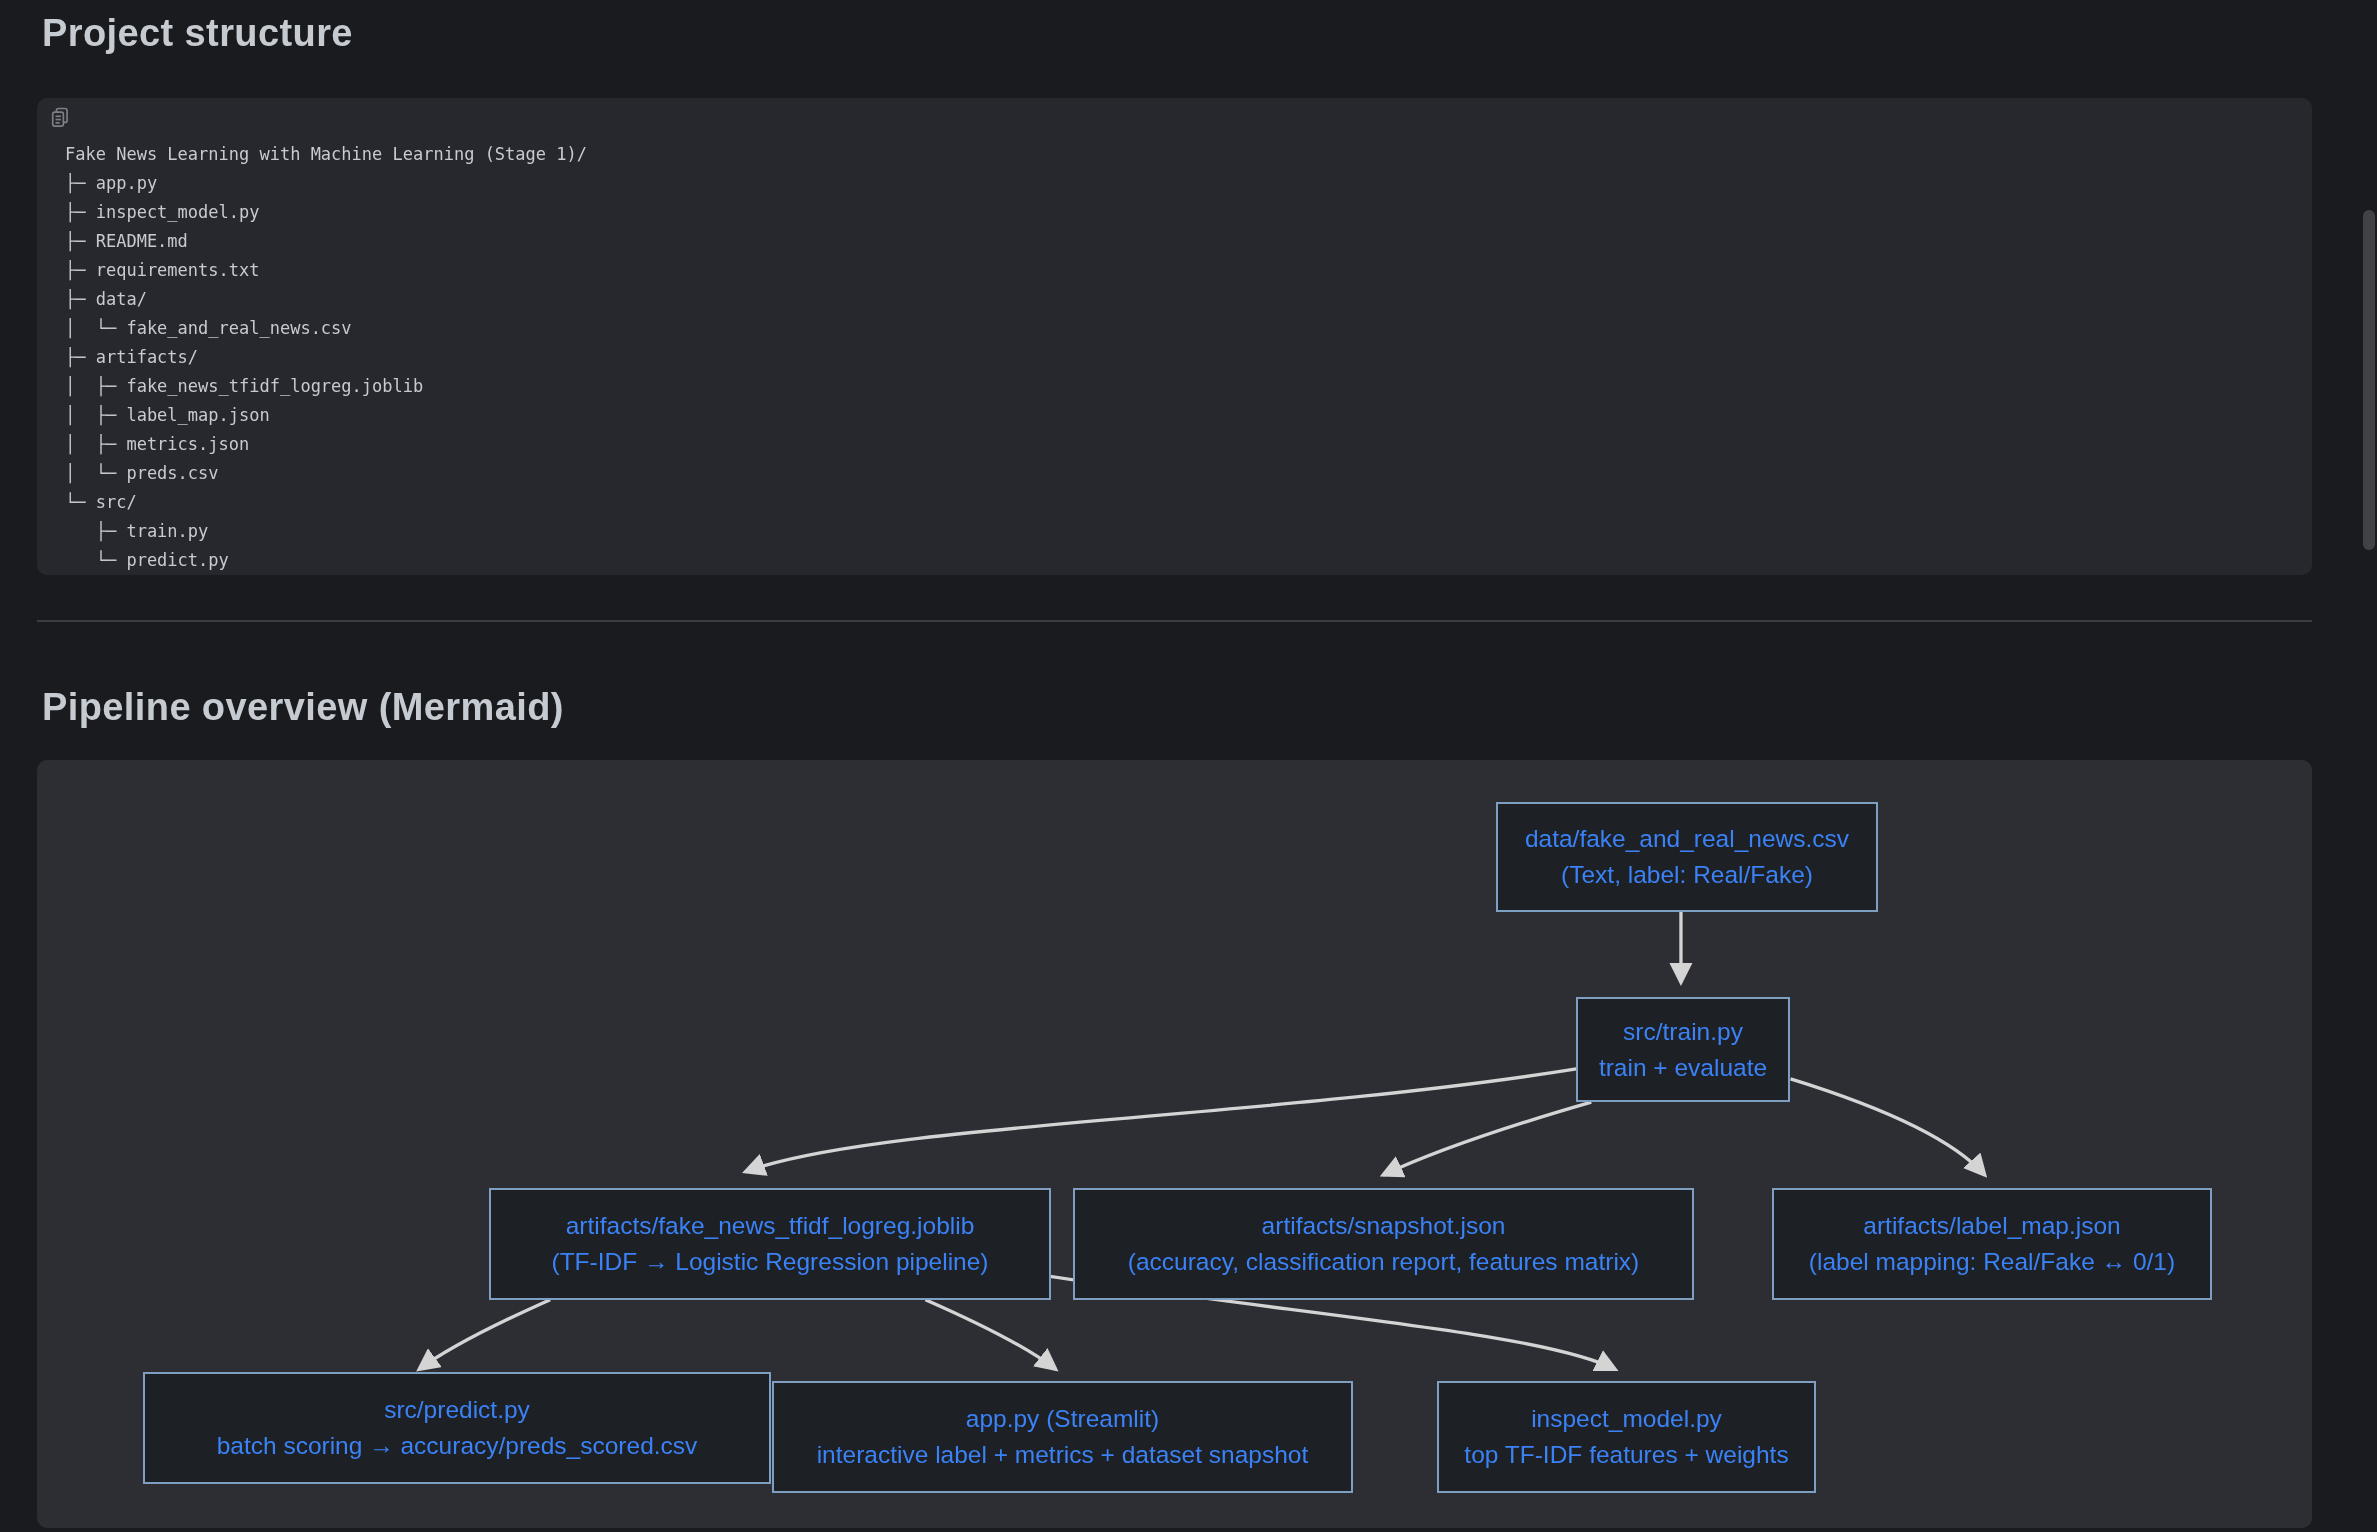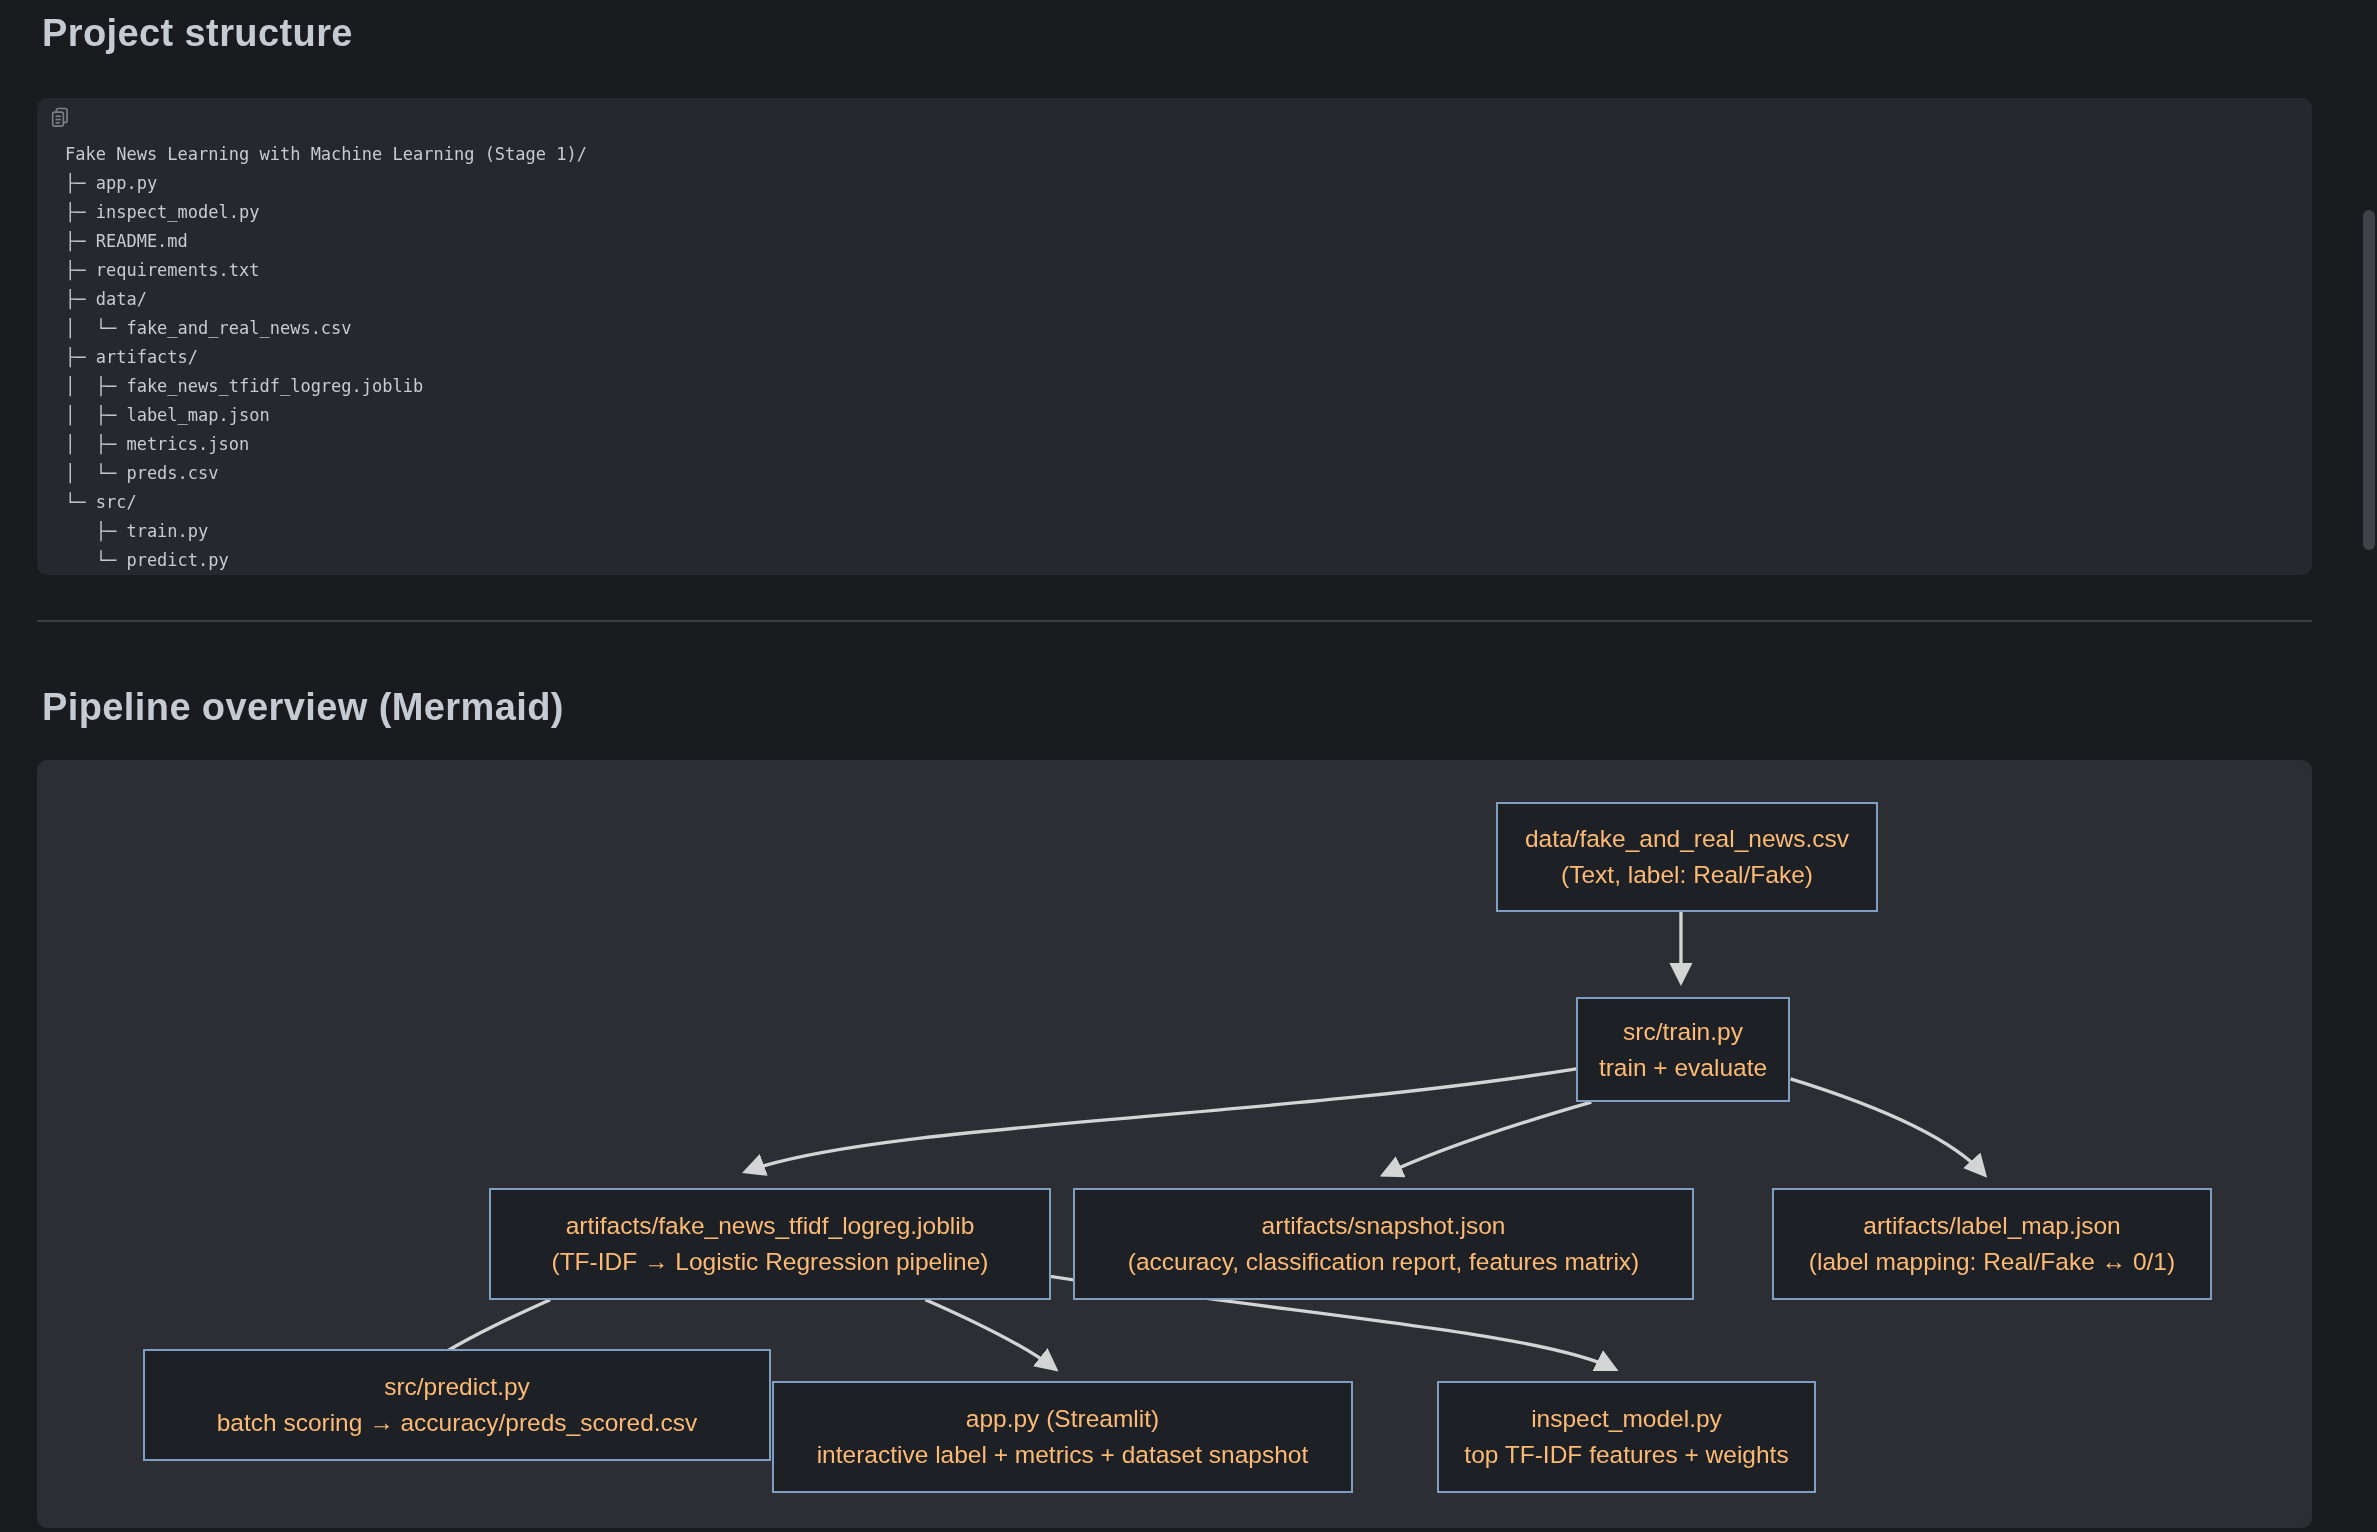--- a/index.html
+++ b/index.html
@@ -13,29 +13,29 @@
   .codeblock{position:absolute;left:37px;top:98px;width:2275px;height:477px;background:#26282d;border-radius:10px;}
   .codeblock pre{margin:0;padding:42px 28px 0 28px;font-family:"DejaVu Sans Mono","Liberation Mono",monospace;
                  font-size:17px;line-height:29px;color:#c7cbcf;white-space:pre;}
   .copy-btn{position:absolute;left:11.6px;top:7.5px;width:23px;height:23px;cursor:pointer;opacity:0.75;}
 
   .divider{position:absolute;left:37px;top:613px;width:2275px;height:2.5px;background:#3a3d43;border:0;}
 
   .mermaid{position:absolute;left:37px;top:760px;width:2275px;height:768px;background:#2c2e33;border-radius:10px;}
   .edges{position:absolute;left:0;top:0;width:2275px;height:768px;}
 
-  .node{position:absolute;background:#1d2025;border:2.1px solid #7f9fc2;color:#fdba74;
+  .node{position:absolute;background:#1d2025;border:2.1px solid #7f9fc2;color:#3b82f6;
         display:flex;flex-direction:column;align-items:center;justify-content:center;
         text-align:center;font-size:24.5px;line-height:36px;white-space:nowrap;}
   .node-csv     {left:1459px;top:42px; width:382px;height:110px;}
   .node-train   {left:1539px;top:237px;width:214px;height:105px;}
   .node-joblib  {left:452px; top:428px;width:562px;height:112px;}
   .node-metrics {left:1036px;top:428px;width:621px;height:112px;}
   .node-labelmap{left:1735px;top:428px;width:440px;height:112px;}
-  .node-predict {left:106px; top:589px;width:628px;height:112px;}
+  .node-predict {left:106px; top:612px;width:628px;height:112px;}
   .node-app     {left:735px; top:621px;width:581px;height:112px;}
   .node-inspect {left:1400px;top:621px;width:379px;height:112px;}
 
   .scrollbar-thumb{position:absolute;left:2363px;top:210px;width:11.6px;height:340px;background:#3f4247;border-radius:5.8px;cursor:pointer;}
 </style>
 </head>
 <body>
 
 <div class="page">
 

